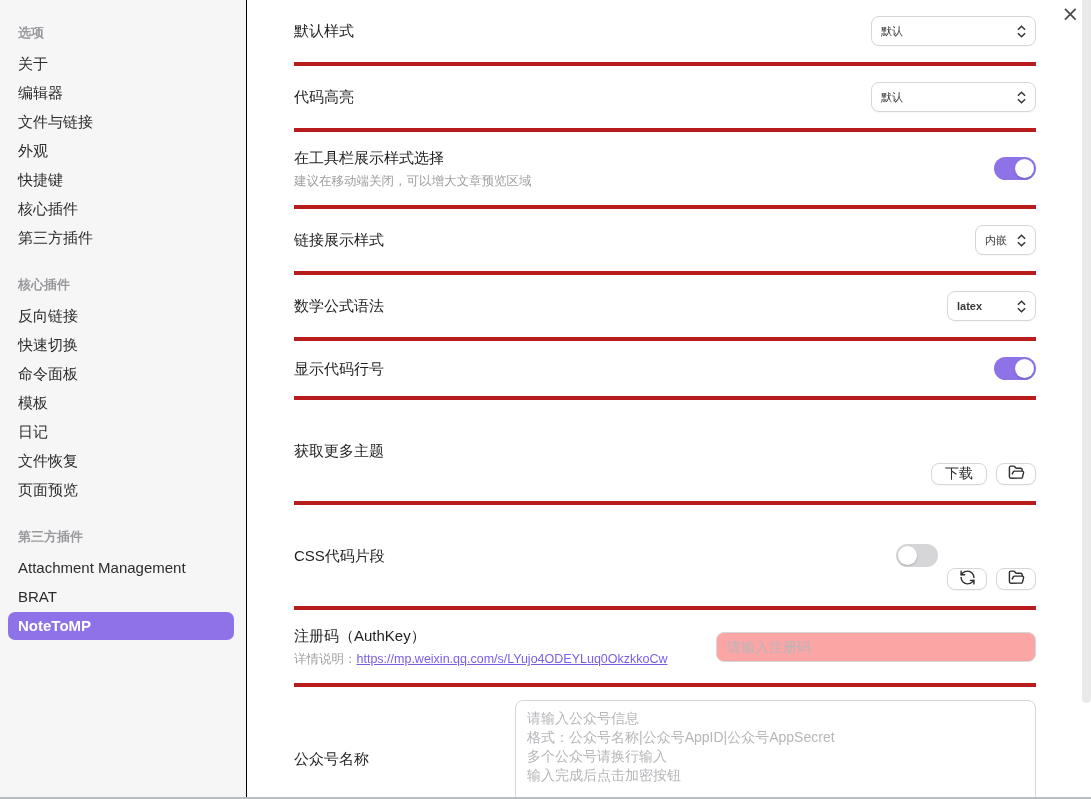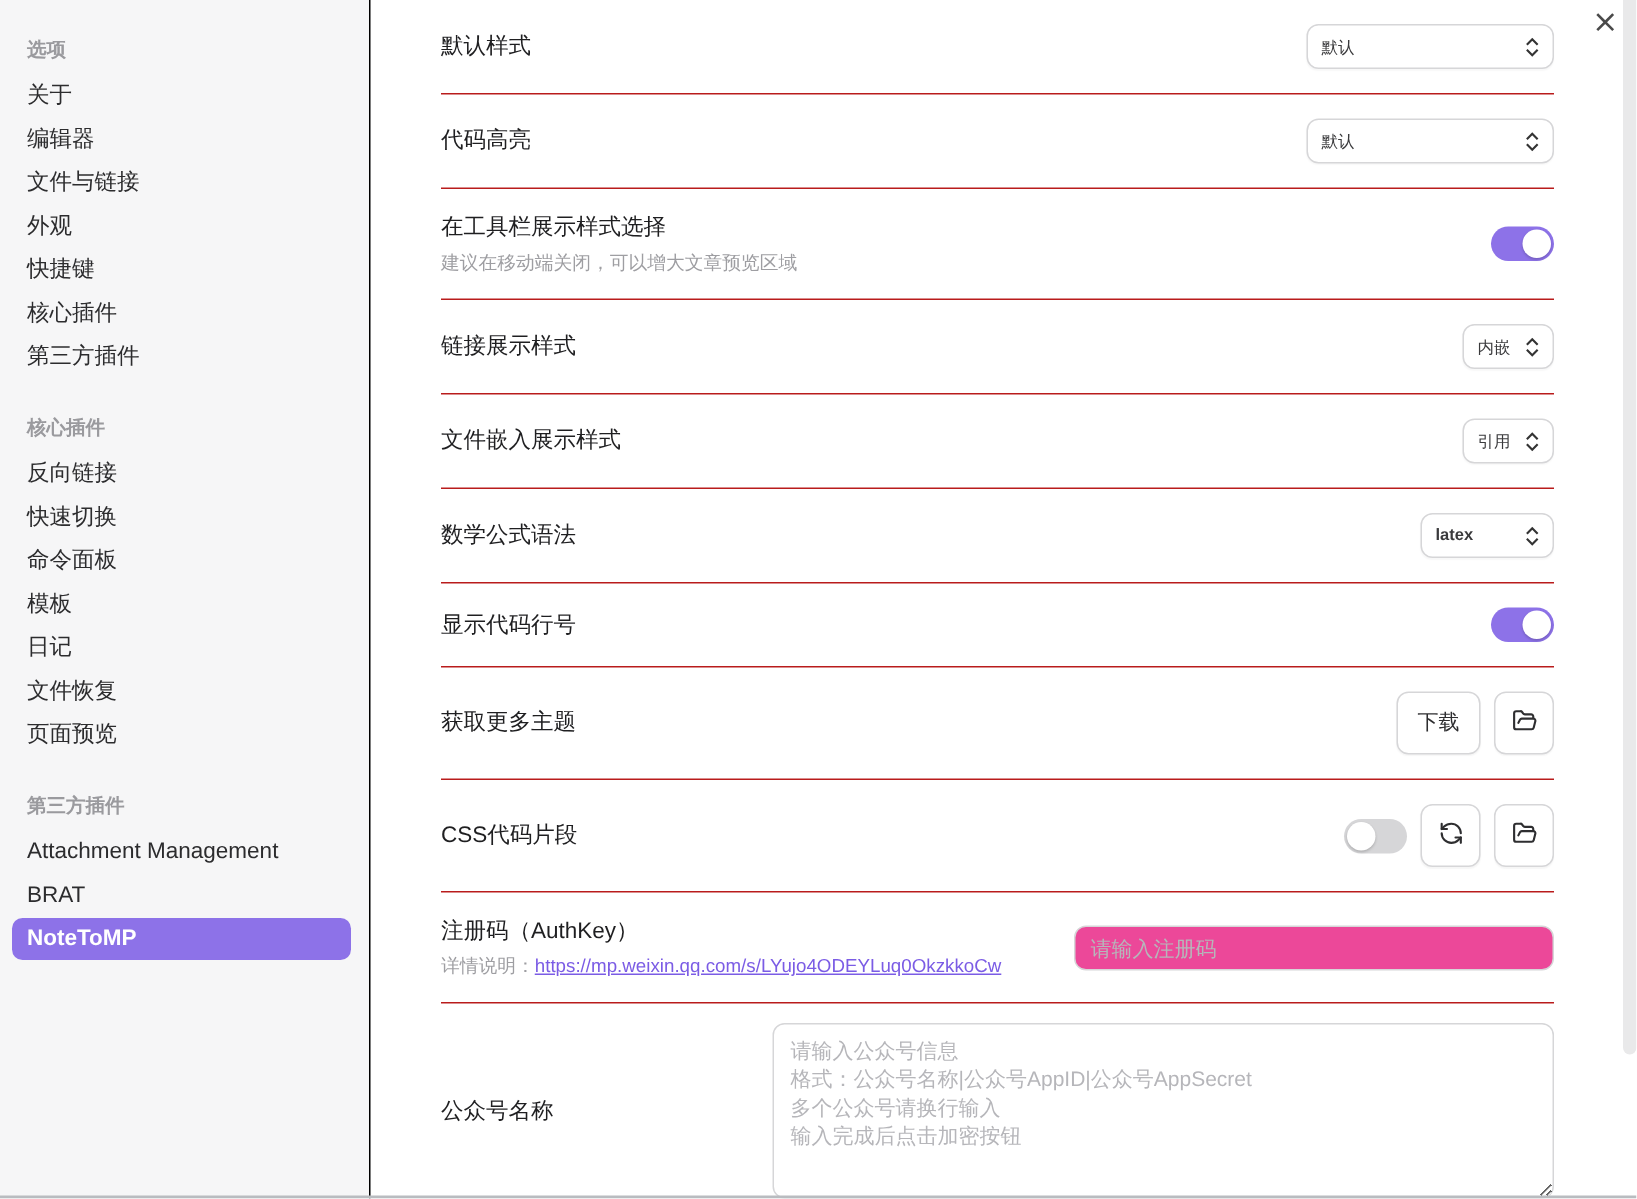--- a/index.html
+++ b/index.html
@@ -16,49 +16,49 @@
   .sidebar .section:first-child .nav-header { margin-top:6px; }
   .nav-item { font-size:15px; color:#2c2c2e; padding:4px 10px; margin:1px 12px 1px 8px;
     border-radius:7px; cursor:pointer; line-height:20px; }
   .nav-item.selected { background:var(--accent); color:#fff; font-weight:bold; }
 
   
   .main { flex:1; padding:0 55px 0 47px; position:relative; }
   .close-btn { position:absolute; top:4px; right:12px; font-size:21px; color:#4a4a4a;
     cursor:pointer; line-height:1; font-family:"DejaVu Sans",sans-serif; z-index:6; }
   .row { display:flex; justify-content:space-between; align-items:center;
-    border-bottom:1px solid #b91c1c; padding:16px 0; min-height:54px; }
+    border-bottom:4px solid #b91c1c; padding:16px 0; min-height:54px; }
   .row:last-of-type { border-bottom:none; }
   .label { font-size:15px; color:#1f1f21; line-height:20px; }
   .desc { font-size:12.5px; color:#9e9ea2; margin-top:5px; line-height:16px; }
   .desc a { color:#7b5ce5; text-decoration:underline; }
   .controls { display:flex; align-items:center; gap:9px; flex:none; }
 
   .select { height:30px; background:#fff; border:1px solid #d6d6d8; border-radius:8px;
     display:flex; align-items:center; justify-content:space-between; padding:0 9px;
     font-size:11px; color:#3a3a3c; cursor:pointer; box-shadow:0 1px 1px rgba(0,0,0,.03); }
   .select.w-lg { width:165px; } .select.w-sm { width:61px; } .select.w-md { width:89px;font-weight:bold; }
   .updown { display:flex; flex-direction:column; gap:1px; margin-left:6px; color:#333; }
   .updown svg { display:block; }
 
-  .btn { height:42px; background:#fff; border:1px solid #d6d6d8; border-radius:8px;
+  .btn { height:22px; background:#fff; border:1px solid #d6d6d8; border-radius:8px;
     padding:0 13px; font-size:14px; color:#2e2e30; cursor:pointer;
-    box-shadow:0 1px 1px rgba(0,0,0,.04); display:flex; align-items:center; }
+    box-shadow:0 1px 1px rgba(0,0,0,.04); display:flex; align-items:center;margin-top:47px; }
   .icon-btn { width:40px; justify-content:center; padding:0; }
   .icon-btn svg { width:17px; height:17px; }
 
   .toggle { width:42px; height:23px; border-radius:12px; background:#d6d6d8; position:relative;
     cursor:pointer; flex:none; }
   .toggle .knob { position:absolute; top:2px; left:2px; width:19px; height:19px; border-radius:50%;
     background:#fff; box-shadow:0 1px 2px rgba(0,0,0,.2); transition:left .1s; }
   .toggle.on { background:var(--accent); }
   .toggle.on .knob { left:21px; }
 
   .text-input { width:320px; height:30px; border:1px solid #d6d6d8; border-radius:8px;
-    padding:0 10px; font-size:14px; color:#333; background:#ec4899;
+    padding:0 10px; font-size:14px; color:#333; background:#fca5a5;
     font-family:"Liberation Sans","DejaVu Sans",sans-serif; }
   .text-input::placeholder, textarea::placeholder { color:#b6b6ba; }
   textarea.mp-area { width:521px; height:117px; border:1px solid #d6d6d8; border-radius:8px;
     padding:8px 11px; font-size:14px; line-height:19px; color:#333; resize:both;
     font-family:"Liberation Sans","DejaVu Sans",sans-serif; }
 
   
   .scrollbar { position:absolute; right:0; top:0; width:9px; height:703px;
     background:#e9e9ea; border-radius:0 0 5px 5px; z-index:4; }
 </style>
@@ -155,36 +155,20 @@
                 <path d="M1 5l4-4 4 4" fill="none" stroke="currentColor" stroke-width="1.6"></path>
               </svg>
             <svg width="9" height="6" viewBox="0 0 10 6">
                 <path d="M1 1l4 4 4-4" fill="none" stroke="currentColor" stroke-width="1.6"></path>
               </svg>
           </span>
         </div>
       </div>
     </div>
 
-    <div class="row">
-      <div class="label">文件嵌入展示样式</div>
-      <div class="controls">
-        <div class="select w-sm">
-          <span>引用</span>
-          <span class="updown">
-            <svg width="9" height="6" viewBox="0 0 10 6">
-                <path d="M1 5l4-4 4 4" fill="none" stroke="currentColor" stroke-width="1.6"></path>
-              </svg>
-            <svg width="9" height="6" viewBox="0 0 10 6">
-                <path d="M1 1l4 4 4-4" fill="none" stroke="currentColor" stroke-width="1.6"></path>
-              </svg>
-          </span>
-        </div>
-      </div>
-    </div>
 
     <div class="row">
       <div class="label">数学公式语法</div>
       <div class="controls">
         <div class="select w-md">
           <span>latex</span>
           <span class="updown">
             <svg width="9" height="6" viewBox="0 0 10 6">
                 <path d="M1 5l4-4 4 4" fill="none" stroke="currentColor" stroke-width="1.6"></path>
               </svg>

